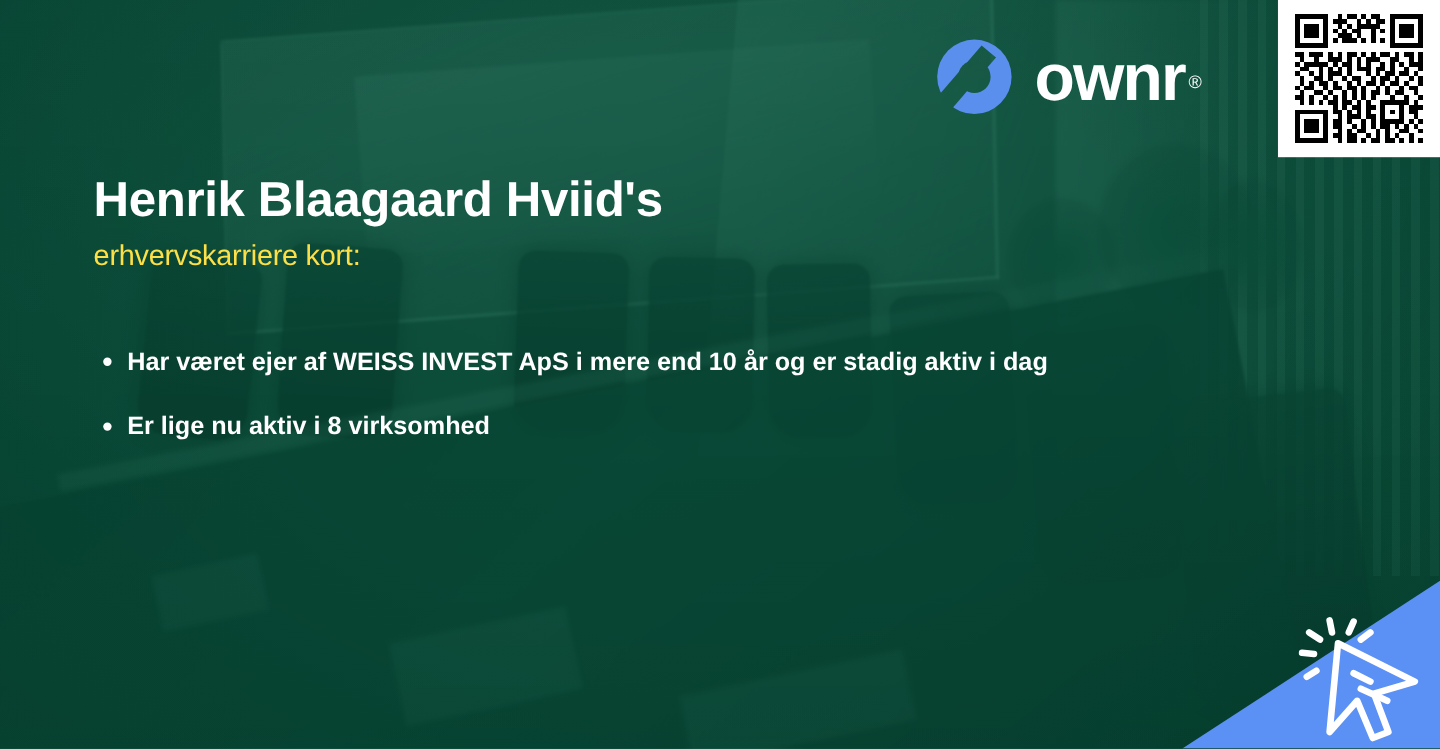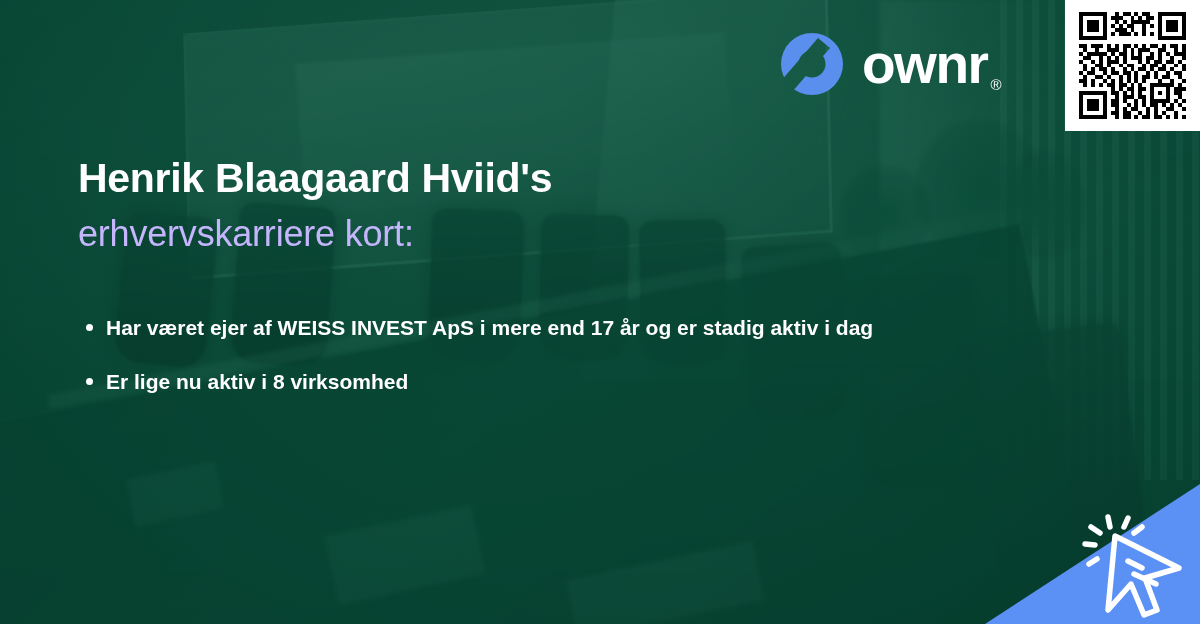--- a/index.html
+++ b/index.html
@@ -151,21 +151,21 @@
     left: 778px;
     top: 30px;
     display: flex;
     align-items: center;
     gap: 16px;
     z-index: 6;
   }
   .logo-mark { width: 68px; height: 68px; display: block; }
   .logo-word {
     display: flex;
-    align-items: flex-end;
+    align-items: center;
   }
   .logo-text {
     color: #ffffff;
     font-size: 55px;
     font-weight: bold;
     letter-spacing: -1.5px;
     line-height: 1;
     font-family: "Liberation Sans", sans-serif;
   }
   .logo-reg {
@@ -208,35 +208,35 @@
     bottom: 2px;
     width: 110px;
     height: 108px;
     z-index: 6;
   }
 
   
   .content {
     position: absolute;
     left: 78px;
-    top: 156px;
+    top: 144px;
     width: 830px;
     z-index: 4;
   }
   .headline {
     color: #ffffff;
     font-size: 41px;
     font-weight: bold;
     line-height: 1.12;
     margin: 0;
     letter-spacing: -0.3px;
   }
   .subhead {
-    color: #c4b5fd;
-    font-size: 36px;
+    color: #fde047;
+    font-size: 24px;
     font-weight: normal;
     line-height: 1.2;
     margin: 10px 0 0 0;
     letter-spacing: -0.2px;
   }
   .bullets {
     margin: 56px 0 0 0;
     padding: 0;
     list-style: none;
   }
@@ -549,21 +549,21 @@
     </svg>
   </div>
 
   <div class="content">
     <h1 class="headline">Henrik Blaagaard Hviid's</h1>
     <div class="subhead">erhvervskarriere kort:</div>
 
     <ul class="bullets">
       <li>
         <span class="dot"></span>
-        <span>Har været ejer af WEISS INVEST ApS i mere end 17 år og er stadig aktiv i dag</span>
+        <span>Har været ejer af WEISS INVEST ApS i mere end 10 år og er stadig aktiv i dag</span>
       </li>
       <li>
         <span class="dot"></span>
         <span>Er lige nu aktiv i 8 virksomhed</span>
       </li>
     </ul>
   </div>
 
   <div class="corner-triangle"></div>
   <svg class="cursor-icon" viewBox="0 0 110 108">

